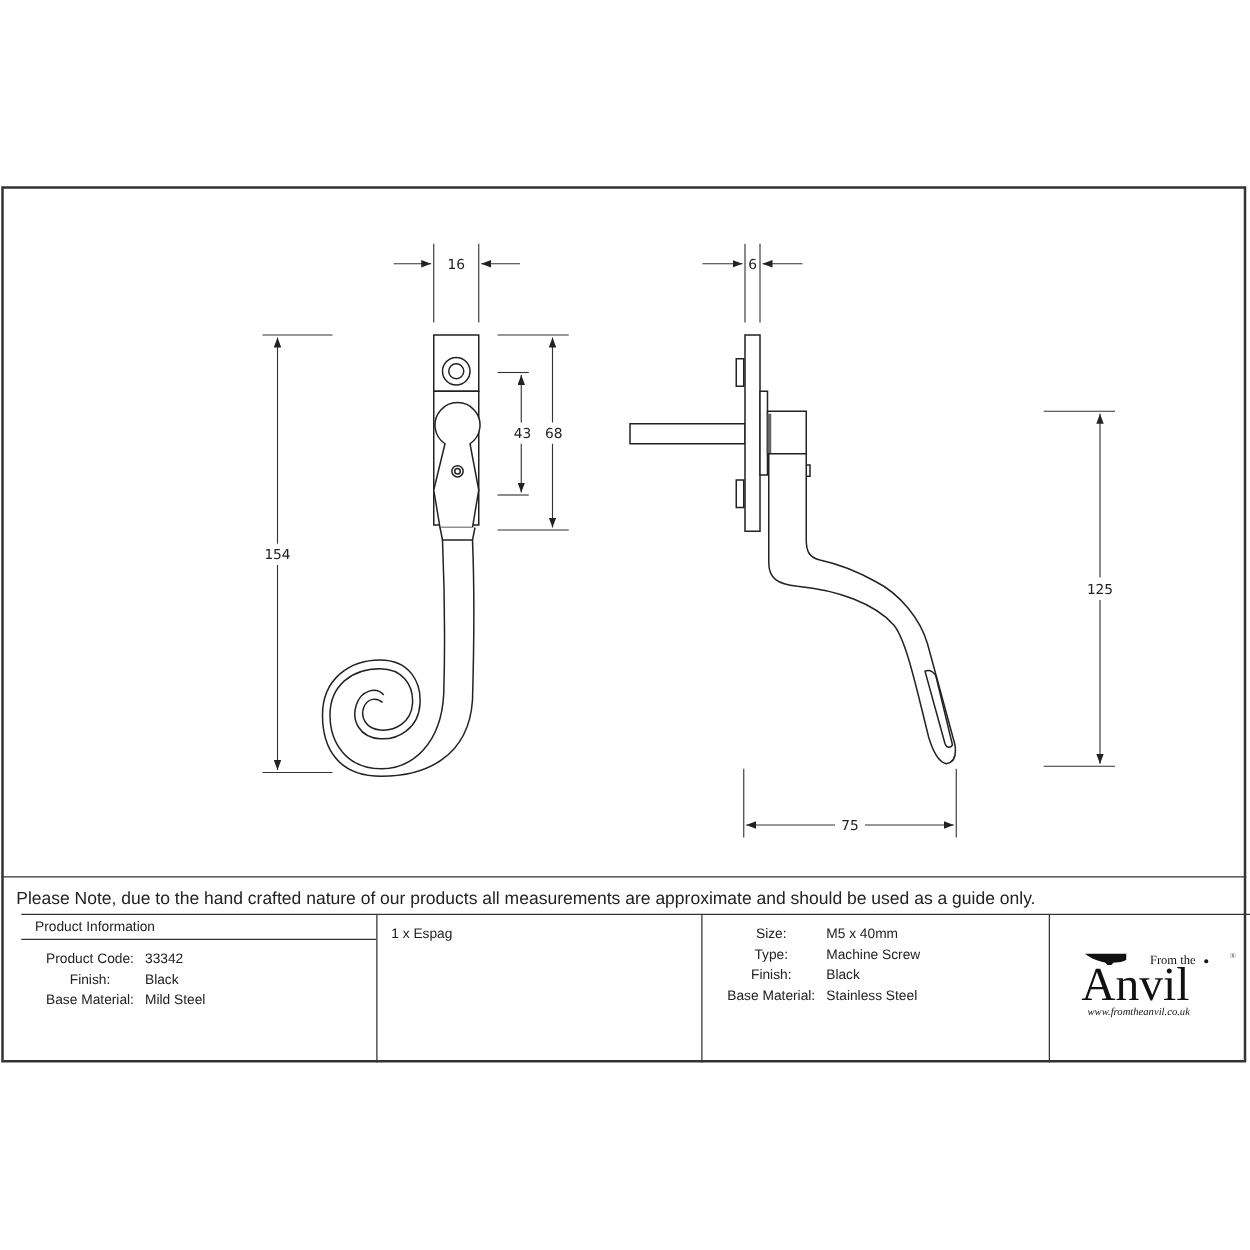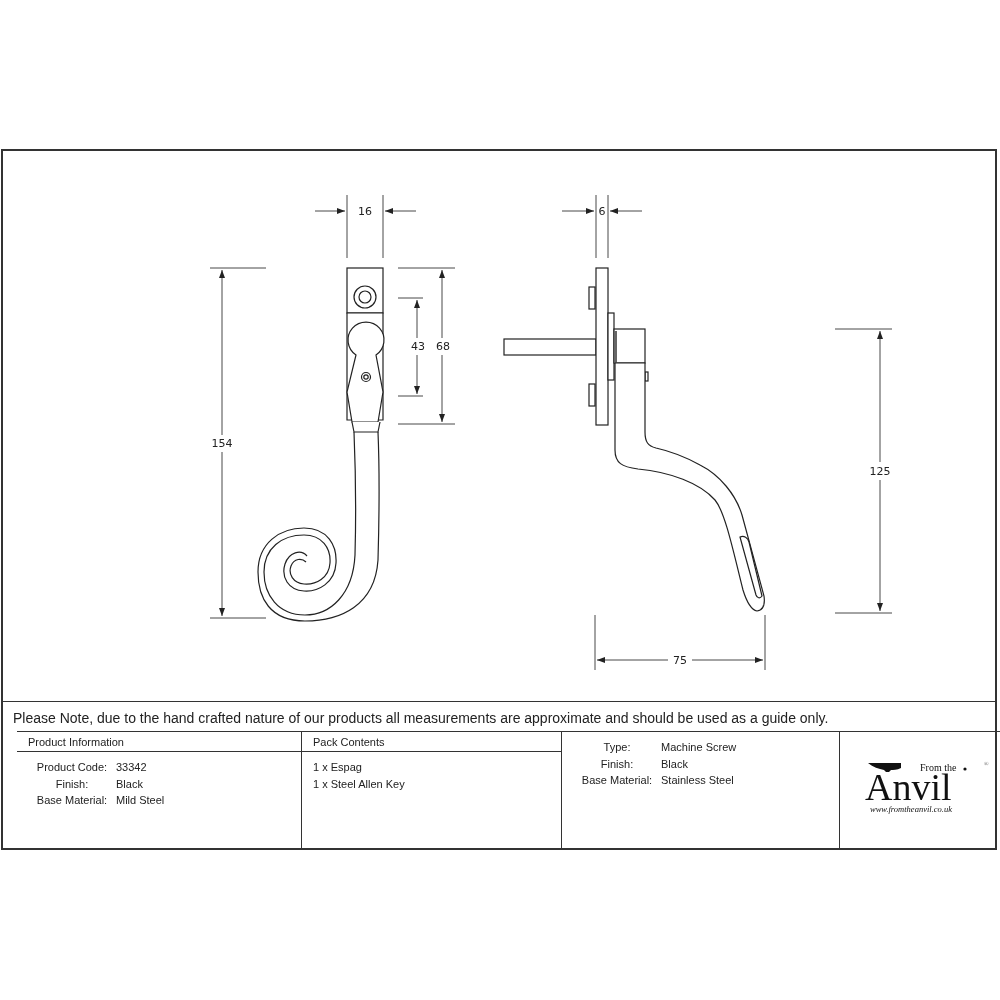--- a/index.html
+++ b/index.html
@@ -137,29 +137,31 @@
           <span>Black</span>
         </div>
       <div class="row">
           <span class="k">Base Material:</span>
           <span>Mild Steel</span>
         </div>
     </div>
   </div>
 
   <div class="col c2">
-    <div class="col-head">Pack Contents</div>
     <div class="col-body">
       <div>1 x Espag</div>
-      <div>1 x Steel Allen Key</div>
     </div>
   </div>
 
   <div class="col c3">
     <div class="col-body">
+      <div class="row">
+          <span class="k">Size:</span>
+          <span>M5 x 40mm</span>
+        </div>
       <div class="row">
           <span class="k">Type:</span>
           <span>Machine Screw</span>
         </div>
       <div class="row">
           <span class="k">Finish:</span>
           <span>Black</span>
         </div>
       <div class="row">
           <span class="k">Base Material:</span>

